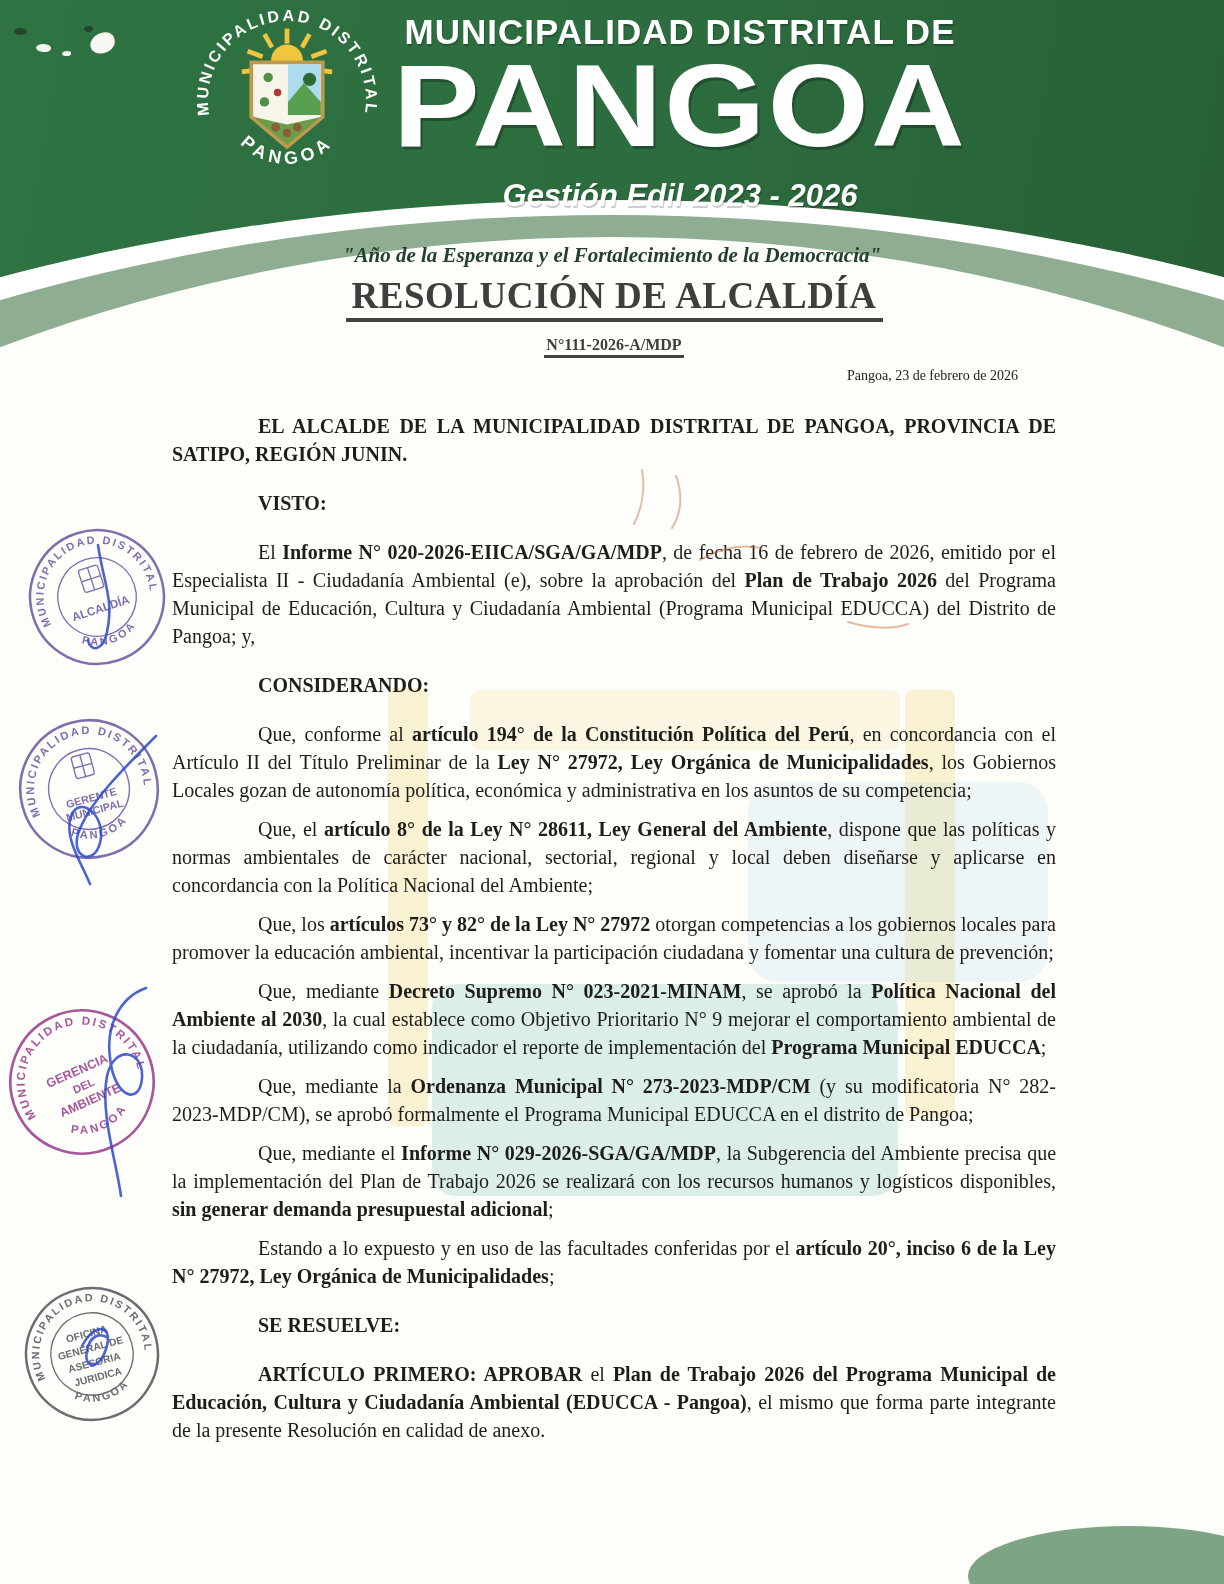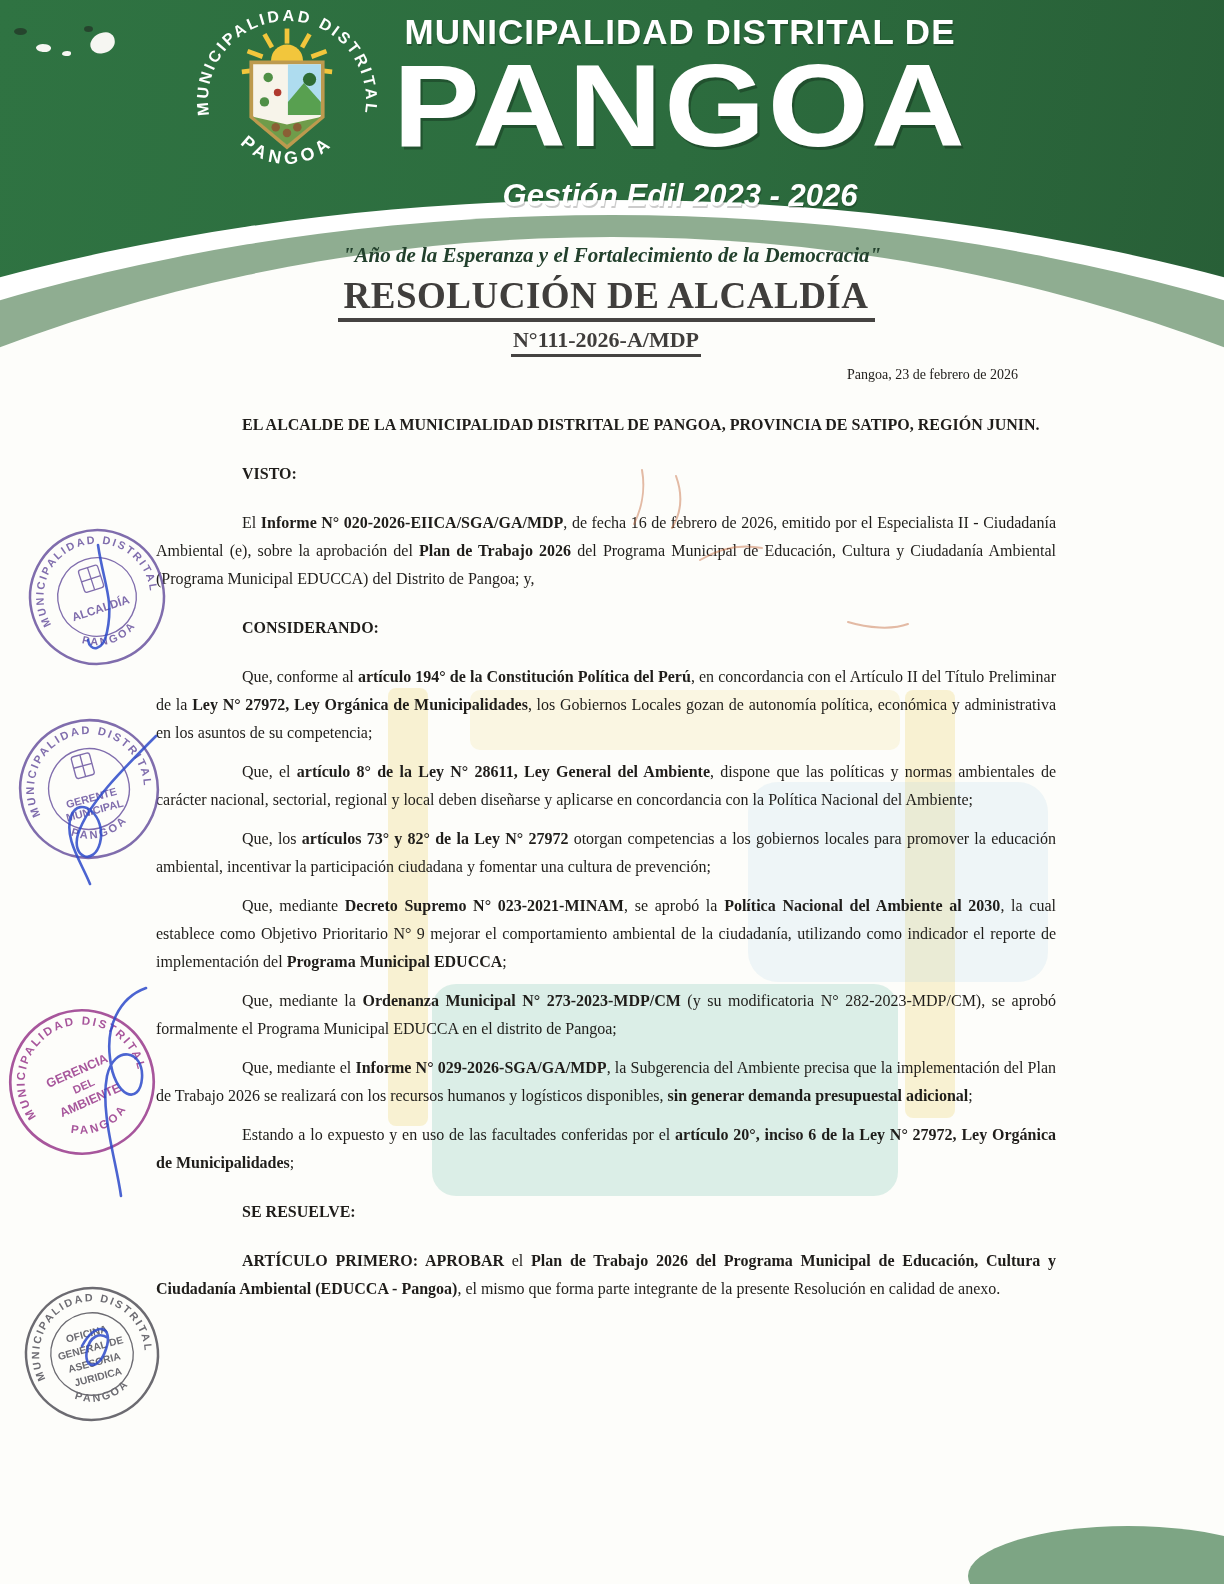--- a/index.html
+++ b/index.html
@@ -26,28 +26,28 @@
         transform:scaleX(1.12);transform-origin:center;white-space:nowrap;
         text-shadow:2px 3px 0 rgba(0,0,0,.25);}
   .gestion{font-size:31px;font-weight:bold;font-style:italic;margin-top:20px;
         text-shadow:1px 2px 0 rgba(0,0,0,.2);}
   .quote{position:absolute;top:243px;left:0;width:100%;text-align:center;z-index:6;
         font-style:italic;font-weight:600;font-size:21px;color:#22402c;}
 
   .logo{position:absolute;left:193px;top:4px;width:188px;height:192px;z-index:5;}
 
   
-  .doc{position:absolute;left:156px;right:168px;top:276px;z-index:2;}
+  .doc{position:absolute;left:172px;right:168px;top:276px;z-index:2;}
   .title-wrap{text-align:center;}
   .doc-title{display:inline-block;font-size:37px;font-weight:bold;color:#403e3c;letter-spacing:.5px;
         border-bottom:4px solid #454341;padding:0 6px 2px 6px;line-height:40px;}
-  .doc-num{display:inline-block;font-size:22px;font-weight:bold;color:#403e3c;
-        border-bottom:3px solid #454341;padding:0 2px 1px 2px;margin-top:5px;}
+  .doc-num{display:inline-block;font-size:16px;font-weight:bold;color:#403e3c;
+        border-bottom:3px solid #454341;padding:0 2px 1px 2px;margin-top:14px;}
   .date-line{text-align:right;padding-right:38px;font-size:14px;margin:10px 0 28px 0;}
-  .para{font-size:16px;line-height:28px;text-align:justify;text-indent:86px;margin:0 0 11px 0;}
+  .para{font-size:20px;line-height:28px;text-align:justify;text-indent:86px;margin:0 0 11px 0;}
   .para.label{margin:21px 0 21px 0;text-align:left;}
   .b{font-weight:bold;}
 
   
   .ghost{position:absolute;z-index:0;}
   .g-strip-l{left:388px;top:688px;width:40px;height:438px;background:rgba(230,199,70,.22);border-radius:8px;}
   .g-strip-r{left:905px;top:690px;width:50px;height:428px;background:rgba(230,199,70,.22);border-radius:8px;}
   .g-teal  {left:432px;top:984px;width:466px;height:212px;background:rgba(122,198,177,.26);border-radius:24px;}
   .g-blue  {left:748px;top:782px;width:300px;height:200px;background:rgba(168,206,231,.17);border-radius:30px;}
   .g-yellow-mid{left:470px;top:690px;width:430px;height:60px;background:rgba(230,199,70,.13);border-radius:10px;}

